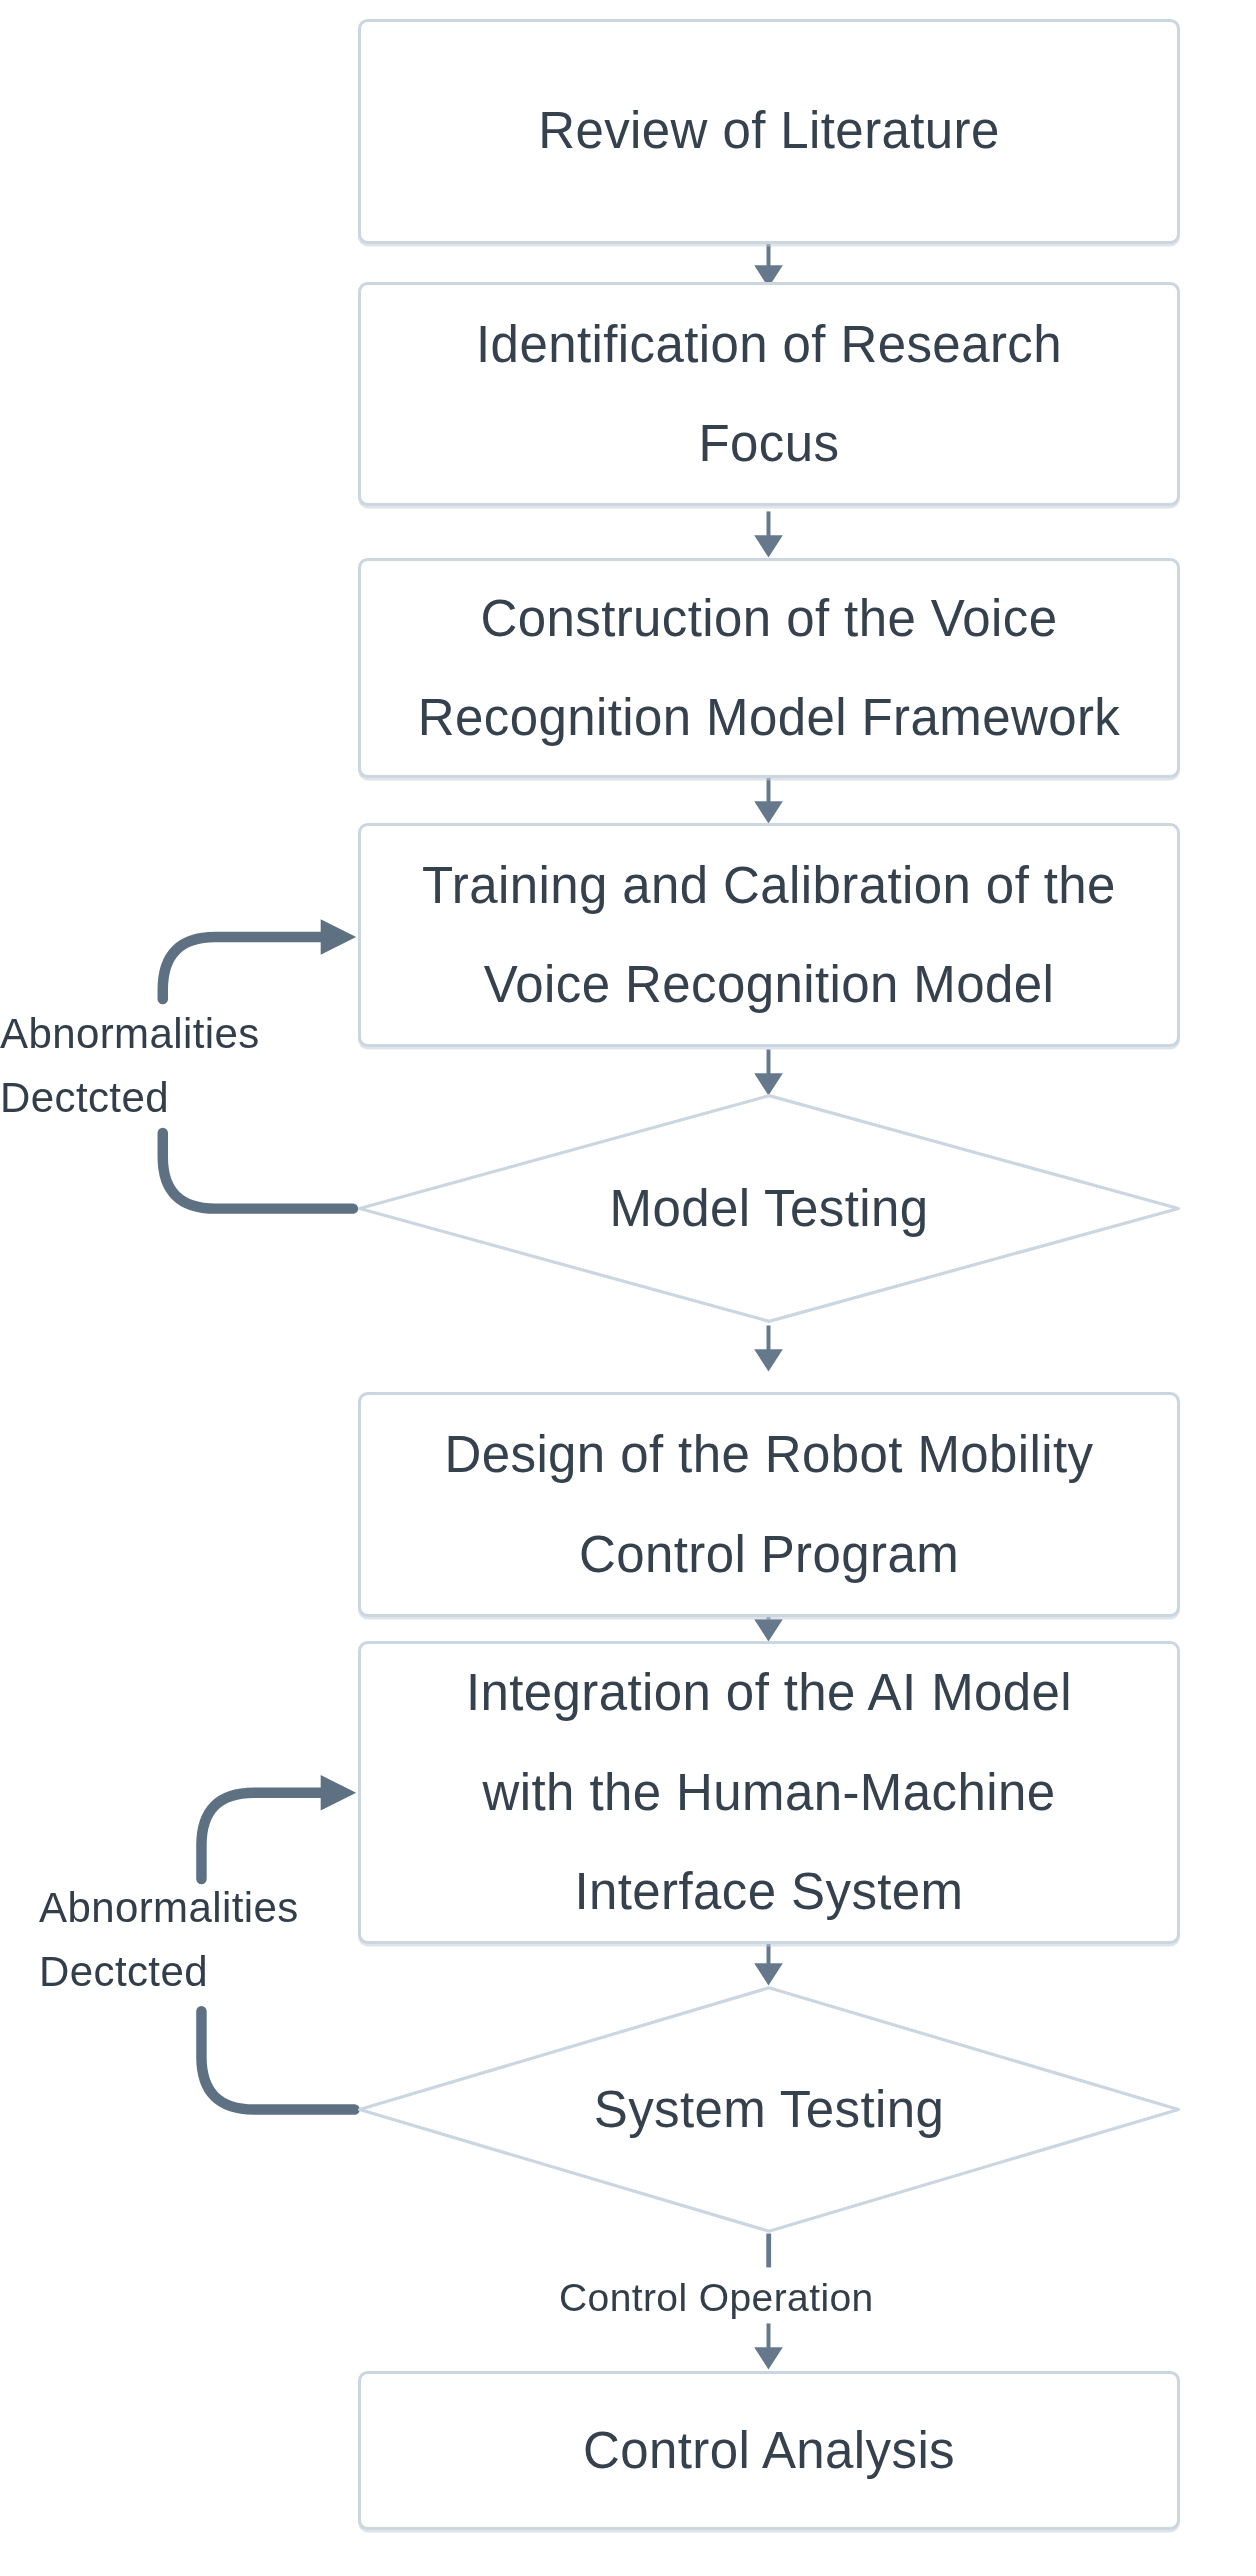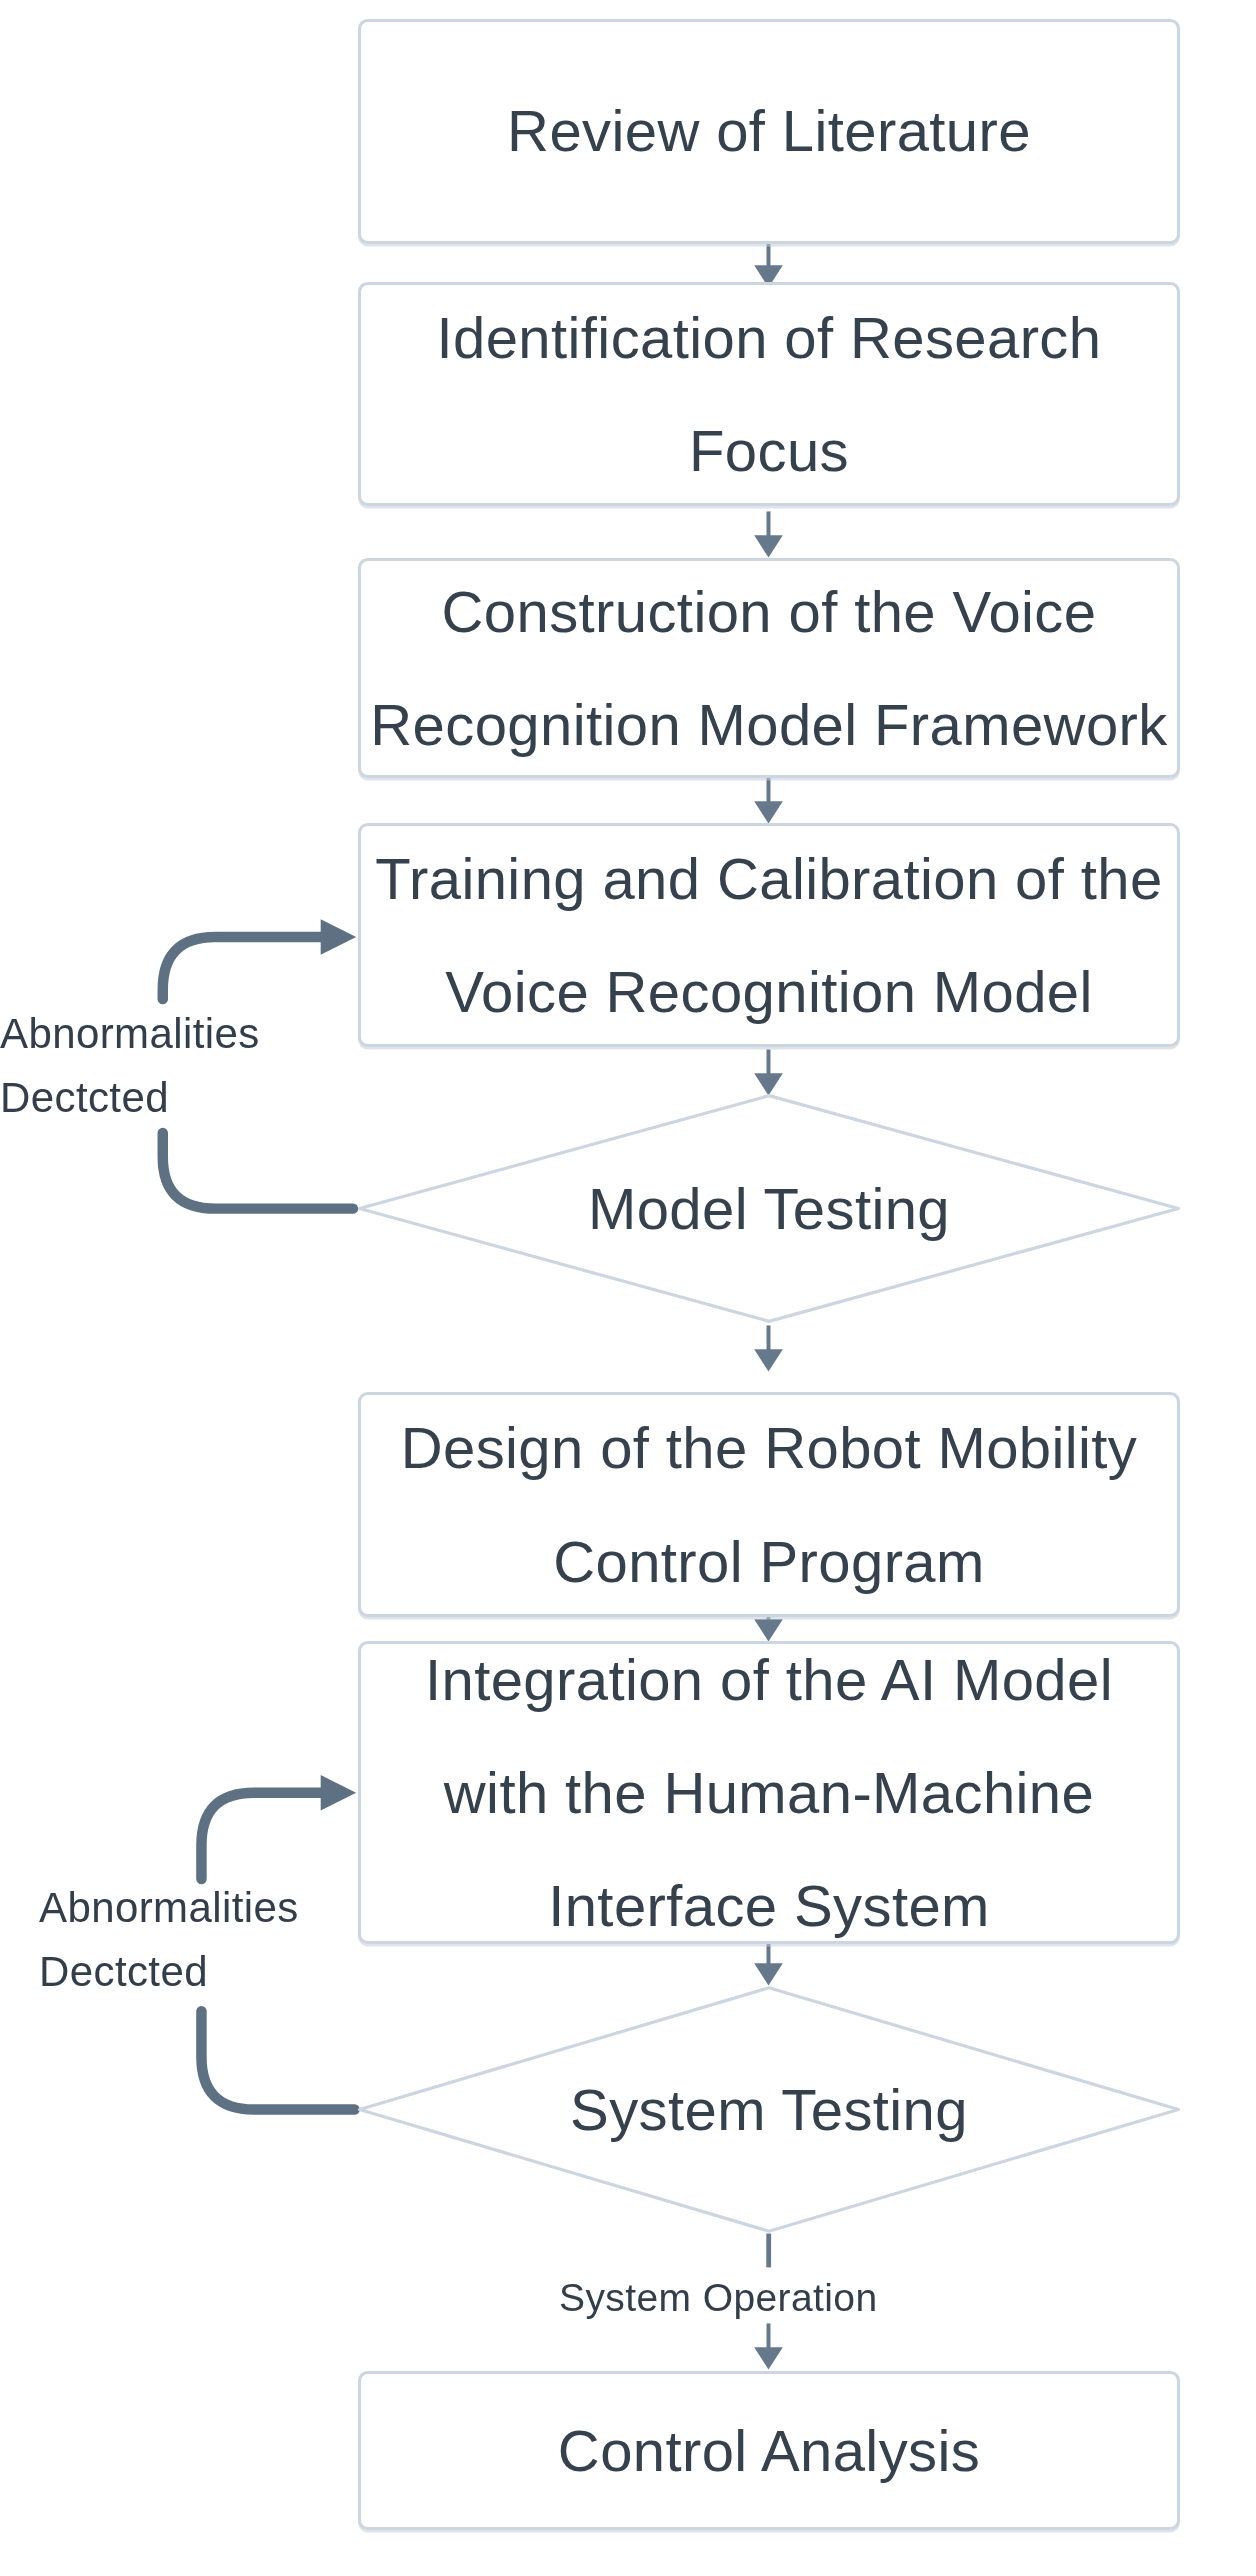--- a/index.html
+++ b/index.html
@@ -21,21 +21,21 @@
     display:flex;align-items:center;justify-content:center;
     box-shadow:0 2.4px 0 rgba(195,206,217,0.55);
   }
   .decision{
     position:absolute;left:358px;width:822px;
     display:flex;align-items:center;justify-content:center;
   }
   .decision svg{position:absolute;left:0;top:0;}
   .decision polygon{fill:var(--node_fill);stroke:var(--node_border);stroke-width:4;stroke-linejoin:round;}
   .node-label{
-    position:relative;color:var(--node_text);font-size:58px;line-height:1.95;
+    position:relative;color:var(--node_text);font-size:51px;line-height:1.95;
     letter-spacing:0.4px;text-align:center;white-space:pre-line;
   }
   .arrow line{stroke:var(--arrow);stroke-width:5;}
   .arrow polygon{fill:var(--arrow);stroke:none;}
   .arrow{position:absolute;}
   .edge-label{
     position:absolute;text-align:left;font-size:42px;line-height:64px;
     color:var(--label_text);white-space:pre-line;letter-spacing:0.4px;
   }
 </style>
@@ -131,16 +131,16 @@
   </div>
 
   <div class="process" style="top:2371px;height:159px">
     <span class="node-label">Control Analysis</span>
   </div>
 
   <div class="edge-label" style="left:0;top:1002px;width:329px">Abnormalities
 Dectcted</div>
   <div class="edge-label" style="left:39px;top:1876px;width:329px">Abnormalities
 Dectcted</div>
-  <div class="edge-label" style="left:559px;top:2274px;width:419px;font-size:39px;line-height:47px">System Operation</div>
+  <div class="edge-label" style="left:559px;top:2274px;width:419px;font-size:39px;line-height:47px">Control Operation</div>
 
 </div>
 
 
 </body></html>

